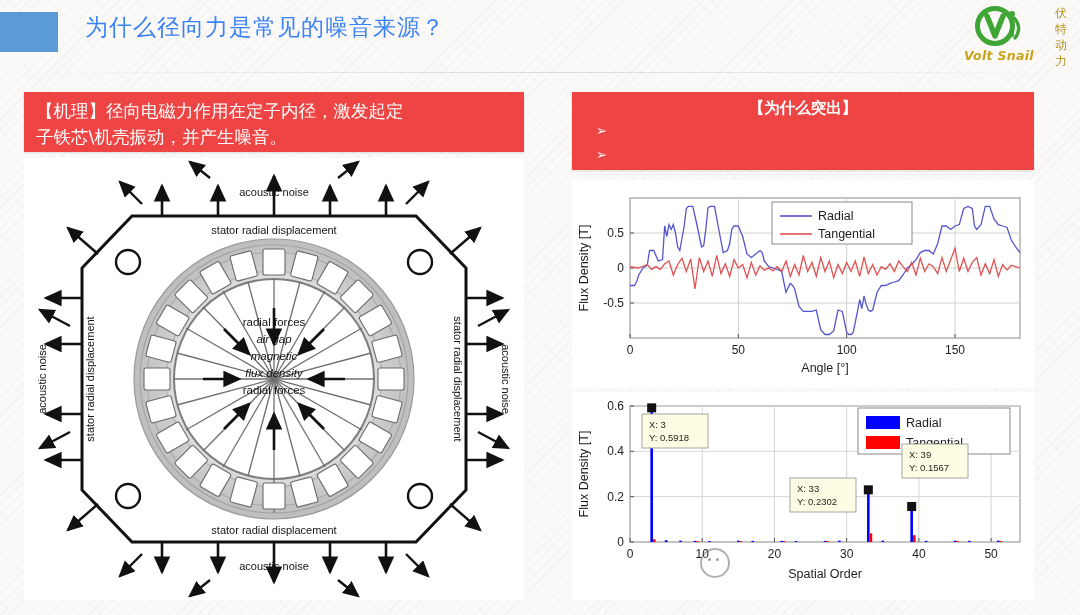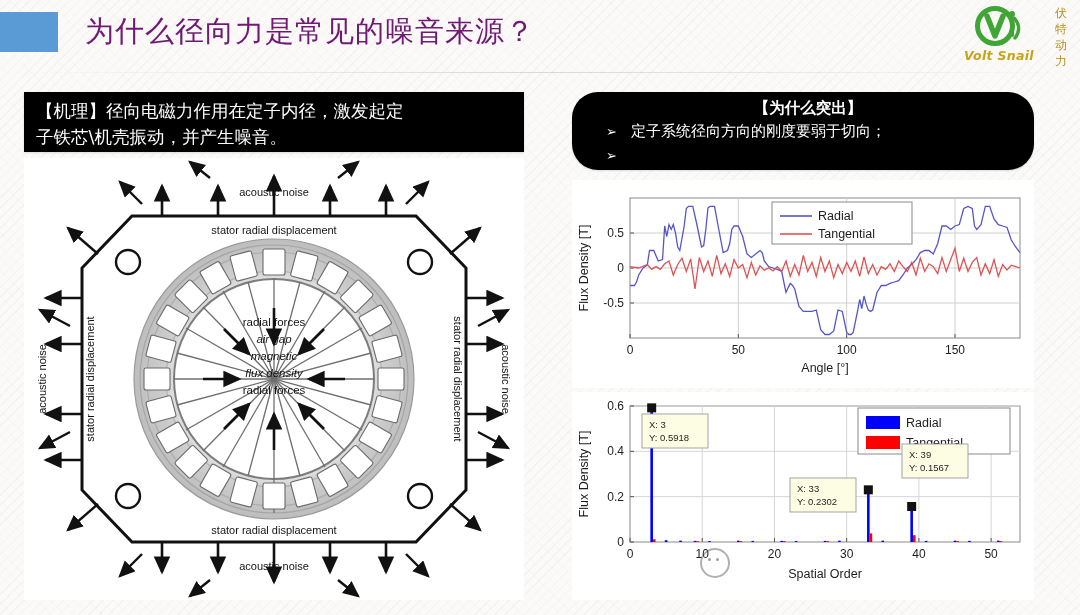--- a/index.html
+++ b/index.html
@@ -19,21 +19,21 @@
   }
   .slide{position:absolute;inset:0;}
 
   
   .header{position:absolute;left:0;top:0;width:1080px;height:74px;}
   .header-accent{
     position:absolute;left:0;top:12px;width:58px;height:40px;background:#5b9bd5;
   }
   .header-title{
     position:absolute;left:85px;top:12px;
-    font-size:29px;color:#701a75;letter-spacing:1px;
+    font-size:23px;color:#3b82f6;letter-spacing:1px;
     font-family:"DejaVu Sans","Liberation Sans",sans-serif;
     white-space:nowrap;
   }
   .header-rule{
     position:absolute;left:0;top:72px;width:1080px;height:1px;
     background:linear-gradient(to right,rgba(200,200,200,0),rgba(190,190,190,.55),rgba(200,200,200,0));
   }
 
   
   .logo{position:absolute;right:8px;top:2px;width:108px;height:70px;}
@@ -46,27 +46,27 @@
   }
   .logo-cn{
     position:absolute;right:2px;top:3px;width:18px;
     font-size:12px;color:#b58f1c;line-height:16px;text-align:center;
     font-family:"DejaVu Sans",sans-serif;
   }
   .logo-cn span{display:block;}
 
   
   .banner{
-    position:absolute;background:#000000;color:#ffffff;
+    position:absolute;background:#ef4444;color:#ffffff;
     font-family:"DejaVu Sans","Liberation Sans",sans-serif;
     box-shadow:0 1px 2px rgba(0,0,0,.12);
   }
   .banner-left{left:24px;top:92px;width:500px;height:60px;padding:6px 10px 0 12px;box-sizing:border-box;}
   .banner-left .line{font-size:17.5px;line-height:26px;white-space:nowrap;}
-  .banner-right{left:572px;top:92px;width:462px;height:78px;padding:5px 10px 0 20px;box-sizing:border-box;border-radius:26px;}
+  .banner-right{left:572px;top:92px;width:462px;height:78px;padding:5px 10px 0 10px;box-sizing:border-box;}
   .banner-right .bt{font-size:15.5px;text-align:center;line-height:22px;font-weight:bold;}
   .banner-right .bullet{
     font-size:15px;line-height:24px;display:flex;gap:14px;padding-left:14px;align-items:baseline;
   }
   .banner-right .arrow{font-size:13px;}
 
   
   .card{position:absolute;background:#ffffff;}
   .card-diagram{left:24px;top:158px;width:500px;height:442px;}
   .card-chart1{left:572px;top:180px;width:462px;height:208px;}
@@ -139,21 +139,20 @@
 
   <div class="banner banner-left">
     <div class="line">【机理】径向电磁力作用在定子内径，激发起定</div>
     <div class="line">子铁芯\机壳振动，并产生噪音。</div>
   </div>
 
   <div class="banner banner-right">
     <div class="bt">【为什么突出】</div>
     <div class="bullet">
       <span class="arrow">➢</span>
-      <span>定子系统径向方向的刚度要弱于切向；</span>
     </div>
     <div class="bullet">
       <span class="arrow">➢</span>
     </div>
   </div>
 
   <div class="card card-diagram">
     <div class="diagram">
       <svg viewBox="0 0 500 442">
         <defs>

